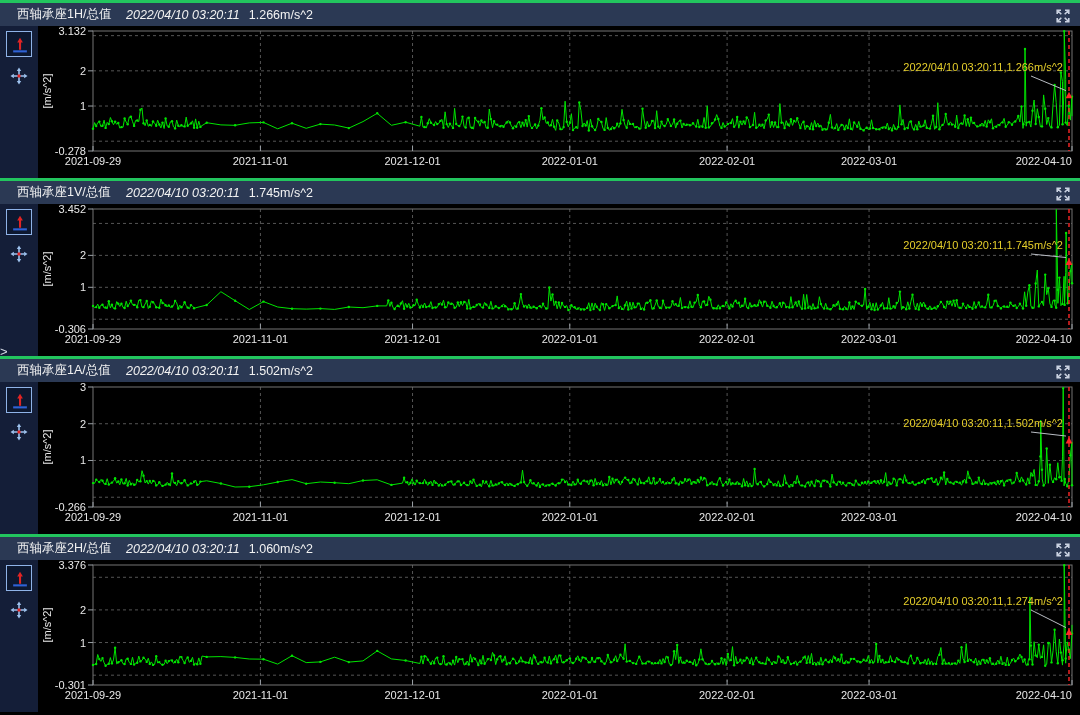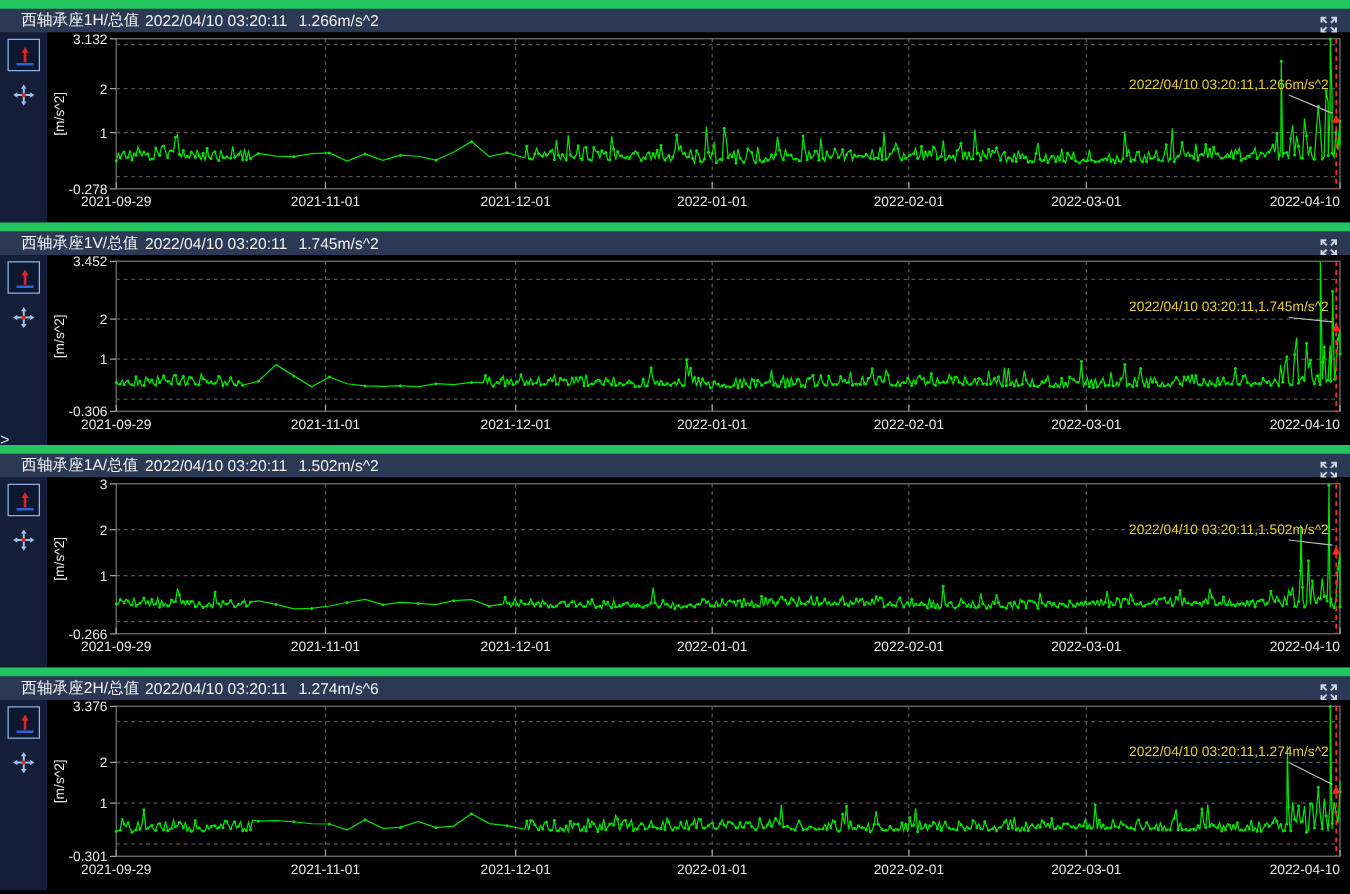--- a/index.html
+++ b/index.html
@@ -1,23 +1,23 @@
 <!DOCTYPE html>
 <html><head>
 <meta charset="utf-8">
 <style>
   html,body{margin:0;padding:0;background:#000;}
   body{width:1080px;height:715px;overflow:hidden;font-family:"Liberation Sans","DejaVu Sans",sans-serif;}
   .root{position:relative;width:1080px;height:715px;display:flex;flex-direction:column;background:#000;}
   .panel{height:178px;display:flex;flex-direction:column;background:#000;}
   .panel:last-child{height:auto;flex:1;}
-  .panel-header{height:26px;flex:0 0 26px;background:#2b3954;border-top:7px solid #22c55e;box-sizing:border-box;
+  .panel-header{height:26px;flex:0 0 26px;background:#2b3954;border-top:3px solid #22c55e;box-sizing:border-box;
     display:flex;align-items:center;color:#f2f2f2;font-size:12.5px;position:relative;}
   .ph-title{margin-left:17px;min-width:97px;}
-  .ph-time{margin-left:2px;}
+  .ph-time{margin-left:12px;font-style:italic;}
   .ph-value{margin-left:9px;}
   .expand{position:absolute;right:9px;top:5px;width:16px;height:16px;cursor:pointer;}
   .panel-body{flex:1;display:flex;background:#000;}
   .sidebar{width:38px;flex:0 0 38px;background:#141e38;display:flex;flex-direction:column;align-items:center;
     padding-top:5px;gap:6px;box-sizing:border-box;}
   .tool{width:26px;height:26px;display:flex;align-items:center;justify-content:center;cursor:pointer;box-sizing:border-box;}
   .tool.selected{border:1px solid #8fb3e8;background:#0d1830;}
   .chart-area{flex:1;position:relative;background:#000;}
   .chart-area svg{display:block;}
   .edge-chevron{position:absolute;left:0px;top:345px;color:#d5dbe6;font-size:13px;line-height:14px;z-index:6;cursor:pointer;}
@@ -1032,21 +1032,21 @@
             <text x="1025" y="45" fill="#e6cf2a" font-size="11" text-anchor="end">2022/04/10 03:20:11,1.502m/s^2</text>
           </svg>
         </div>
     </div>
   </section>
 
   <section class="panel">
     <header class="panel-header">
       <span class="ph-title">西轴承座2H/总值</span>
       <span class="ph-time">2022/04/10 03:20:11</span>
-      <span class="ph-value">1.274m/s^6</span>
+      <span class="ph-value">1.060m/s^2</span>
       <span class="expand">
         <svg viewBox="0 0 16 16" width="16" height="16" fill="none" stroke="#c9d1e0" stroke-width="1.6">
           <path d="M6.3 6.3 L2.2 2.2 M2.2 6 V2.2 H6"></path>
             <path d="M9.7 6.3 L13.8 2.2 M10 2.2 H13.8 V6"></path>
           <path d="M6.3 9.7 L2.2 13.8 M2.2 10 V13.8 H6"></path>
             <path d="M9.7 9.7 L13.8 13.8 M13.8 10 V13.8 H10"></path>
         </svg>
       </span>
     </header>
     <div class="panel-body">

